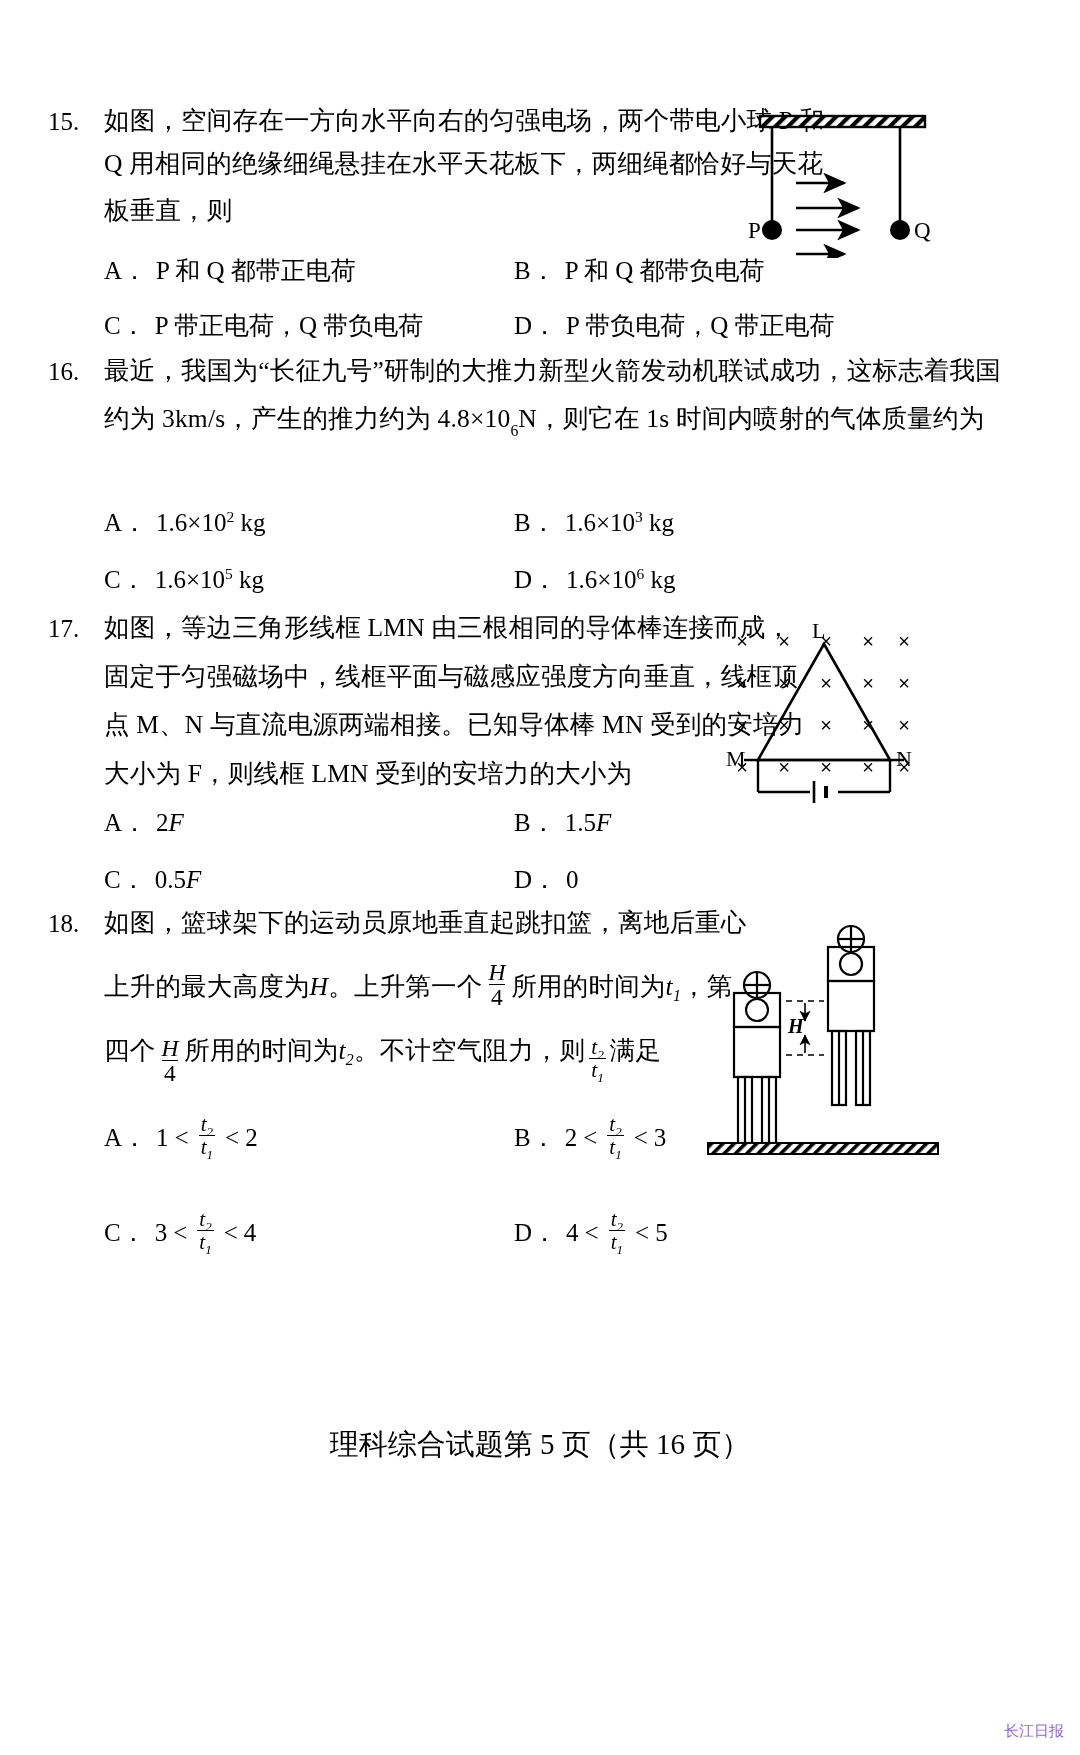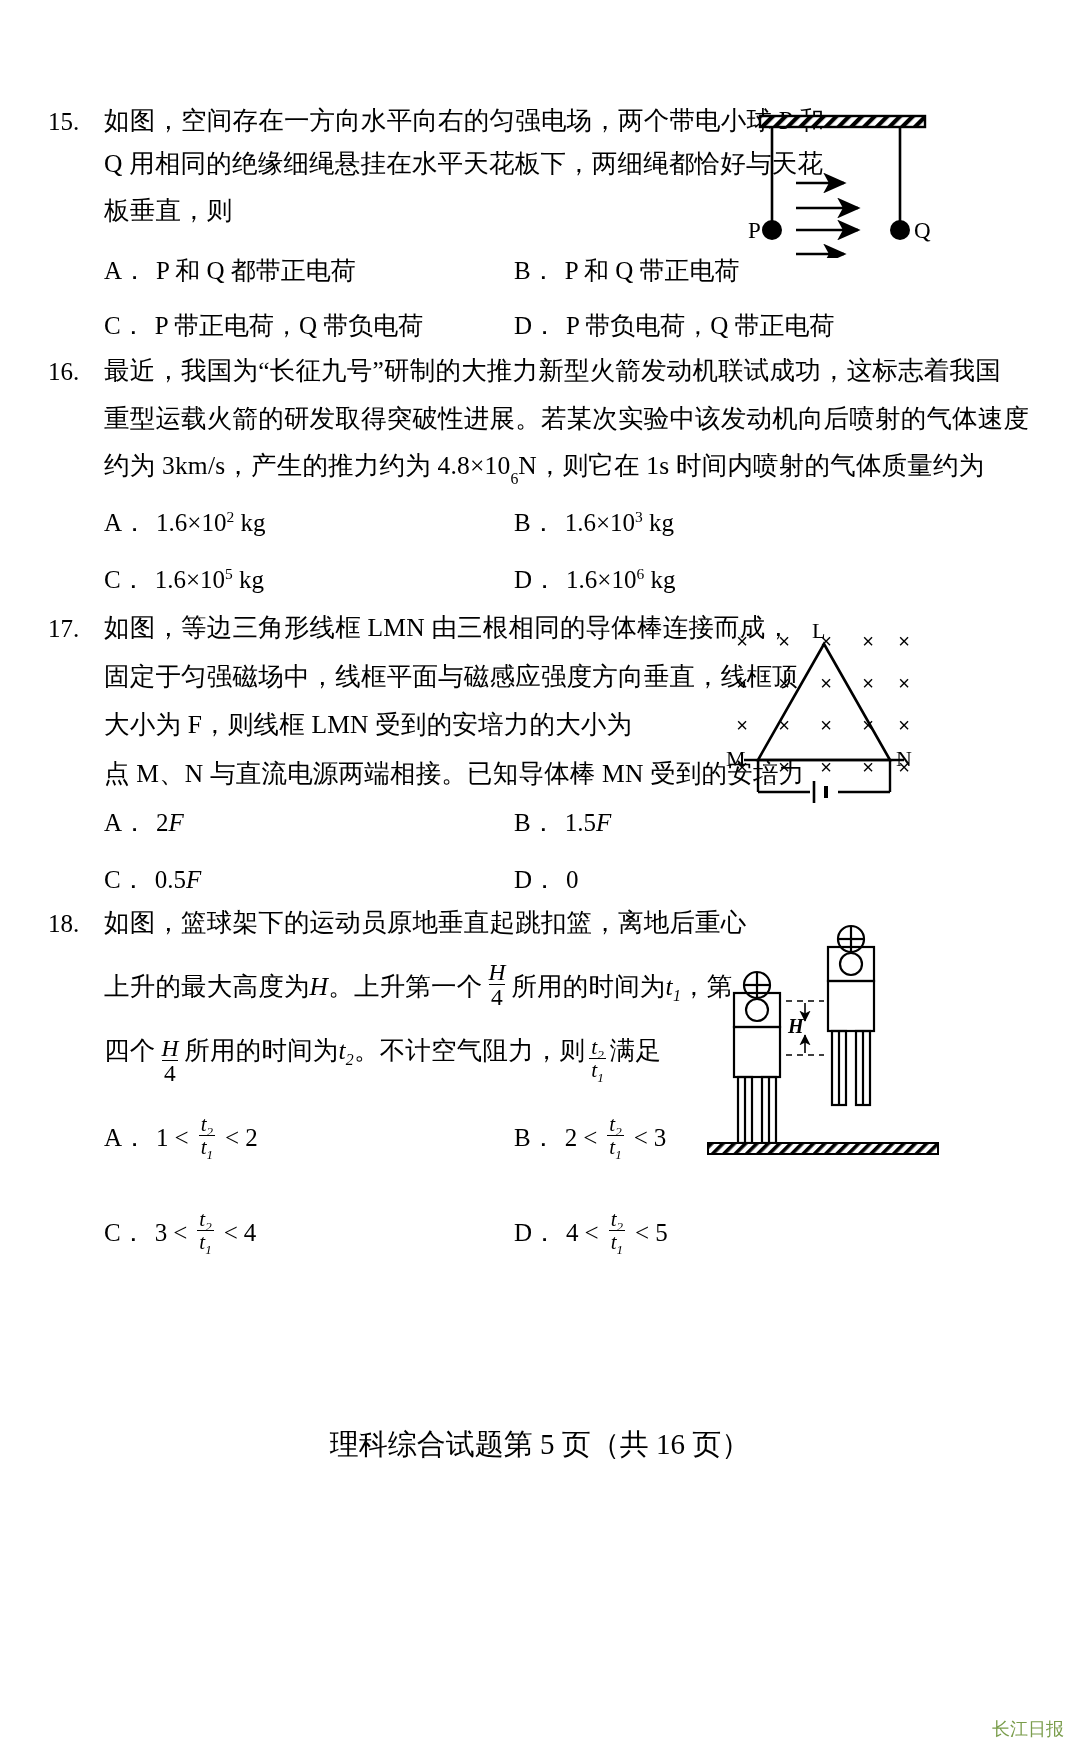--- a/index.html
+++ b/index.html
@@ -23,21 +23,21 @@
   
   .frac{display:inline-flex;flex-direction:column;align-items:center;vertical-align:middle;
         margin:0 4px;position:relative;top:-2px;}
   .frac .num{font-size:.92em;line-height:1.05;padding:0 2px;}
   .frac .den{font-size:.92em;line-height:1.05;padding:0 2px;border-top:1.6px solid #000;}
   .frac.small .num,.frac.small .den{font-size:.84em;}
 
   .diagram{position:absolute;}
   .footer{position:absolute;left:0;width:100%;text-align:center;font-size:29px;
           font-family:"Liberation Serif","DejaVu Serif",serif;}
-  .wm{position:absolute;font-size:18px;color:#4d7c0f;opacity:.75;font-family:"DejaVu Sans",sans-serif;}
+  .wm{position:absolute;font-size:15px;color:#6d28d9;opacity:.75;font-family:"DejaVu Sans",sans-serif;}
 </style>
 </head>
 <body>
 
 <div class="page">
 
   <div class="qblock" style="left:48px;top:108px;">
     <div class="qline">
       <span class="qnum">15.</span>
       <span class="qtext">如图，空间存在一方向水平向右的匀强电场，两个带电小球 P 和</span>
@@ -51,21 +51,21 @@
   </div>
 
   <div class="qblock" style="left:48px;top:258px;width:900px;">
     <div class="optrow" style="margin-top:0;">
       <span class="opt optA">
         <span class="olabel">A．</span>
         <span>P 和 Q 都带正电荷</span>
       </span>
       <span class="opt optB">
         <span class="olabel">B．</span>
-        <span>P 和 Q 带正电荷</span>
+        <span>P 和 Q 都带负电荷</span>
       </span>
     </div>
     <div class="optrow" style="margin-top:30px;">
       <span class="opt optA">
         <span class="olabel">C．</span>
         <span>P 带正电荷，Q 带负电荷</span>
       </span>
       <span class="opt optB">
         <span class="olabel">D．</span>
         <span>P 带负电荷，Q 带正电荷</span>
@@ -102,23 +102,20 @@
       <line x1="56" y1="146" x2="104" y2="146" stroke="#000" stroke-width="2.6" marker-end="url(#ah)"></line>
     </svg>
   </div>
 
   <div class="qblock" style="left:48px;top:358px;">
     <div class="qline">
       <span class="qnum">16.</span>
       <span class="qtext">最近，我国为“长征九号”研制的大推力新型火箭发动机联试成功，这标志着我国</span>
     </div>
     <div class="qline indent" style="margin-top:22px;">
-      <span class="qtext">重型运载火箭的研发取得突破性进展。若某次实验中该发动机向后喷射的气体速度</span>
-    </div>
-    <div class="qline indent" style="margin-top:22px;">
       <span class="qtext">约为 3km/s，产生的推力约为 4.8×10</span>
         <sup>6</sup>
         <span class="qtext"> N，则它在 1s 时间内喷射的气体质量约为</span>
     </div>
   </div>
 
   <div class="qblock" style="left:48px;top:510px;width:900px;">
     <div class="optrow">
       <span class="opt optA">
         <span class="olabel">A．</span>
@@ -143,24 +140,24 @@
 
   <div class="qblock" style="left:48px;top:615px;">
     <div class="qline">
       <span class="qnum">17.</span>
       <span class="qtext">如图，等边三角形线框 LMN 由三根相同的导体棒连接而成，</span>
     </div>
     <div class="qline indent" style="margin-top:23px;text-align:center;">
       <span class="qtext">固定于匀强磁场中，线框平面与磁感应强度方向垂直，线框顶</span>
     </div>
     <div class="qline indent" style="margin-top:23px;">
+      <span class="qtext">点 M、N 与直流电源两端相接。已知导体棒 MN 受到的安培力</span>
+    </div>
+    <div class="qline indent" style="margin-top:23px;">
       <span class="qtext">大小为 F，则线框 LMN 受到的安培力的大小为</span>
-    </div>
-    <div class="qline indent" style="margin-top:23px;">
-      <span class="qtext">点 M、N 与直流电源两端相接。已知导体棒 MN 受到的安培力</span>
     </div>
   </div>
 
   <div class="qblock" style="left:48px;top:810px;width:900px;">
     <div class="optrow">
       <span class="opt optA">
         <span class="olabel">A．</span>
         <span><span>2</span><span class="ital">F</span></span>
       </span>
       <span class="opt optB">

